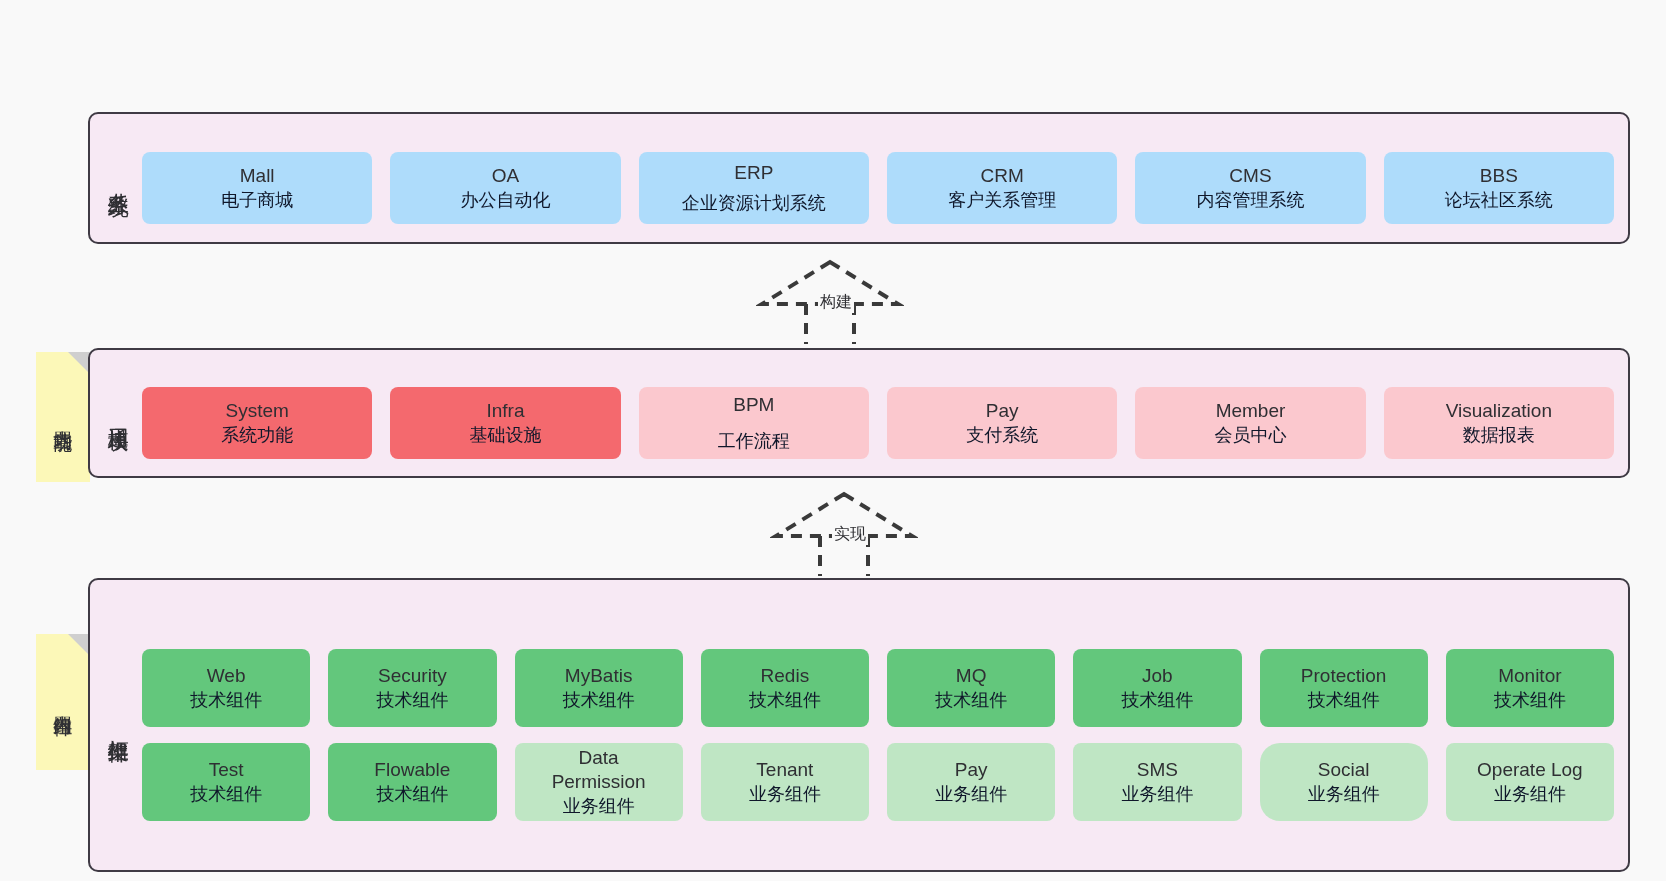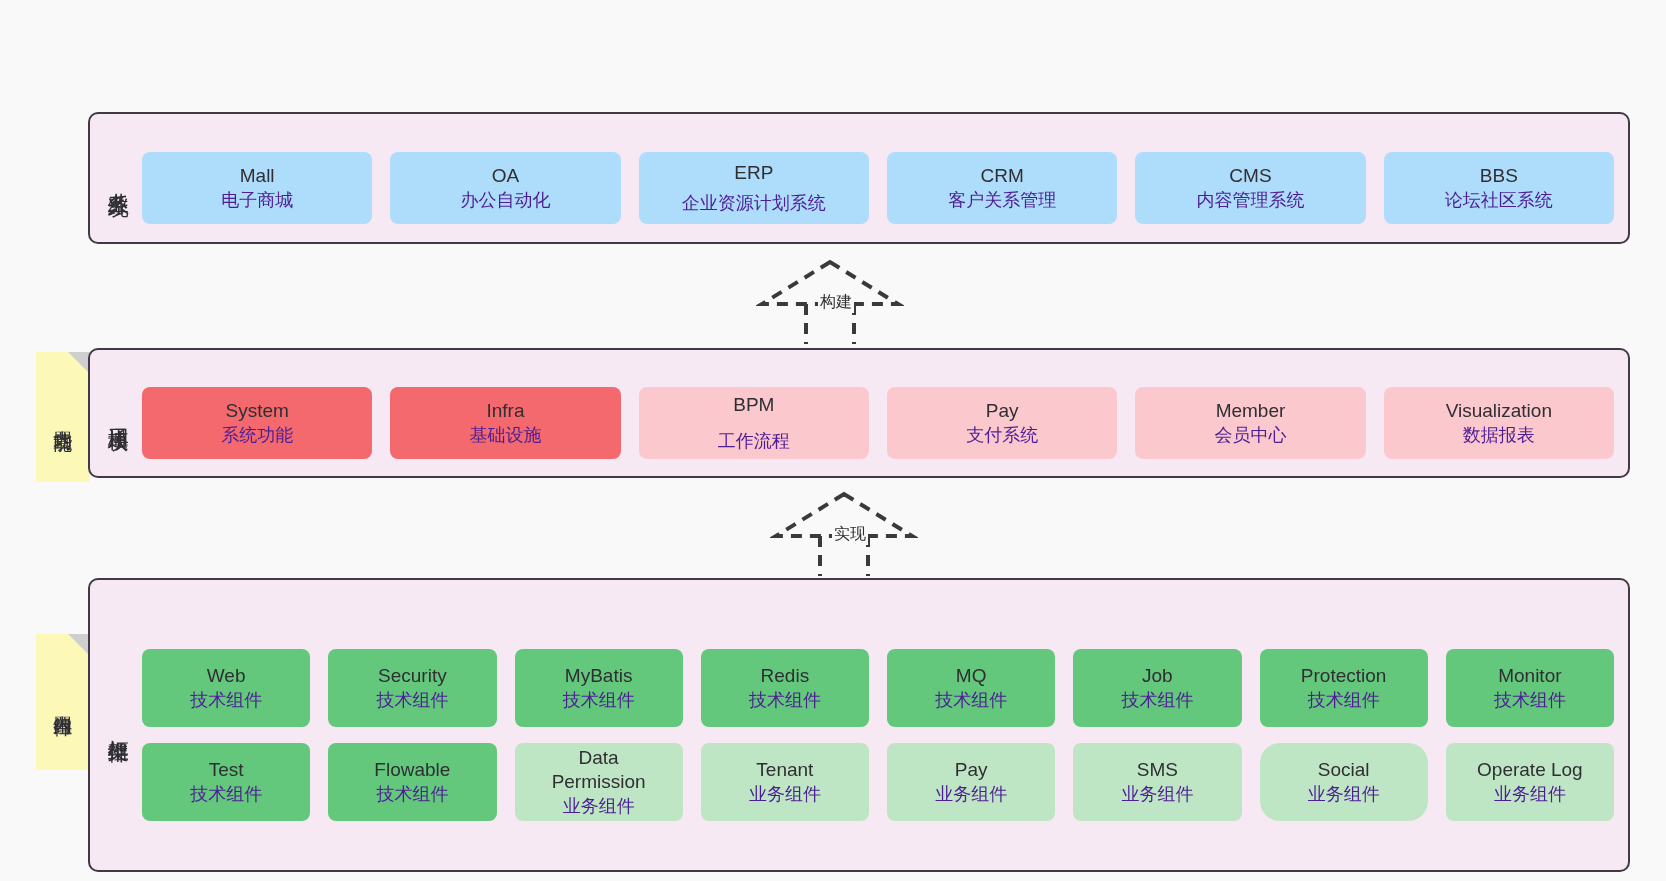--- a/index.html
+++ b/index.html
@@ -78,21 +78,21 @@
     line-height: 1.28;
     box-sizing: border-box;
     padding: 6px 4px;
   }
   .card .t1 {
     font-size: 19px;
     color: #2F2F33;
   }
   .card .t2 {
     font-size: 18px;
-    color: #4c1d95;
+    color: #0f172a;
   }
 
   .c-blue       { background: #AEDCFB; }
   .c-red        { background: #F4696E; }
   .c-pink       { background: #FBC8CE; }
   .c-green      { background: #63C77C; }
   .c-lightgreen { background: #BFE6C4; }
 
   
   .sticky {

